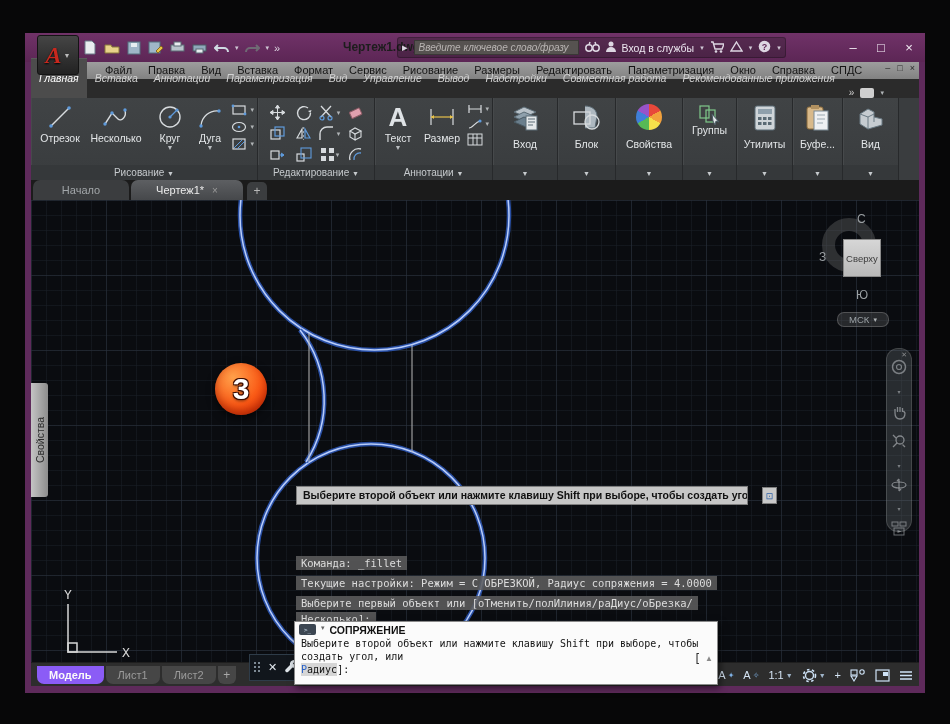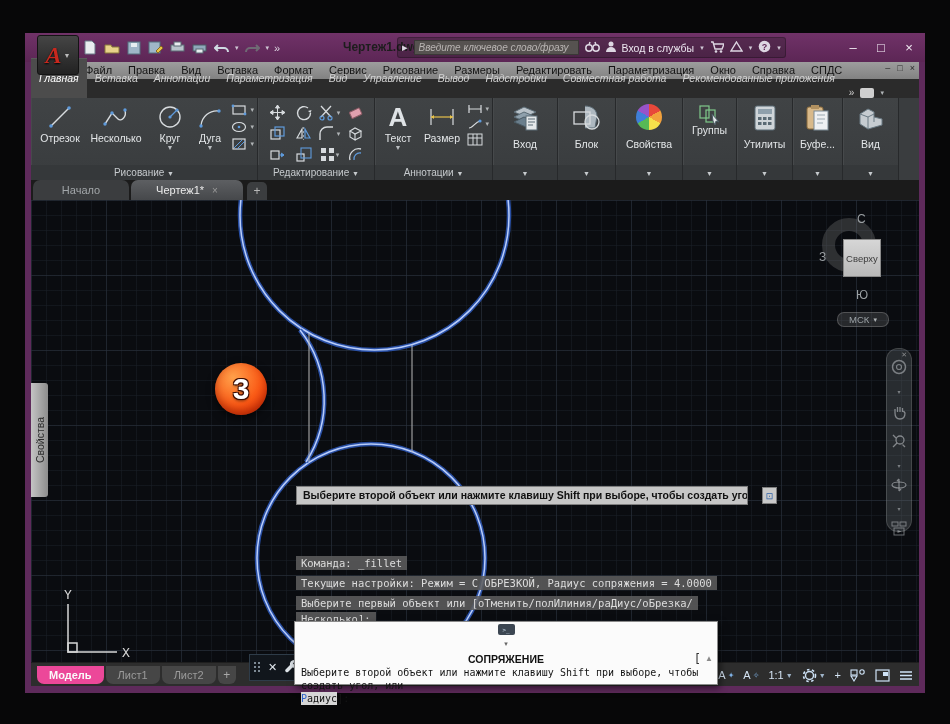--- a/index.html
+++ b/index.html
@@ -28,21 +28,21 @@
                   color:#b8b4b2; font-size:10px; font-style:italic; padding:0 4px; line-height:14px;
                   overflow:hidden; white-space:nowrap; }
   .tb-ic { color:#ddd6e2; font-size:11px; }
   #signin { color:#ece6f0; font-size:10.5px; }
   .dd7 { font-size:7px; color:#cfc7d4; }
   #winbtns { position:absolute; right:2px; top:0; height:28px; display:flex; }
   .winbtn { width:28px; height:28px; color:#f2ecf4; font-size:13px; display:flex; align-items:center; justify-content:center; }
 
   
   #menubar { position:absolute; left:0; top:29px; width:888px; height:17px;
-             background:linear-gradient(#9d9d9d,#828282); display:flex; align-items:center; padding-left:46px; }
+             background:linear-gradient(#9d9d9d,#828282); display:flex; align-items:center; padding-left:66px; }
   .menu-item { font-size:11px; color:#141414; padding:0 8px; line-height:17px; }
   #mb-ctrl { position:absolute; right:4px; top:30px; display:flex; gap:7px; color:#2a2a2a; font-size:9px; }
 
   
   #ribbontabs { position:absolute; left:0; top:46px; width:888px; height:19px; background:#2b2b2b; display:flex; align-items:flex-end; }
   .rtab { font-size:10.5px; color:#d2d2d2; padding:10px 8px; line-height:19px;font-style:italic; }
   .rtab.active { background:#4c4c4c; color:#fff; border-top:1px solid #5a5a5a; }
   #rtab-extra { margin-left:6px; display:flex; align-items:center; gap:6px; color:#cfcfcf; font-size:10px; }
   #panelmode { width:14px; height:10px; background:#cfcfcf; border-radius:2px; display:inline-block; }
 
@@ -122,42 +122,42 @@
                 border:1px solid #7e7e7e; color:#101010; font-size:10.5px; font-weight:bold;
                 line-height:17px; padding-left:6px; white-space:nowrap; overflow:hidden; z-index:30; }
   #tip-btn { position:absolute; left:731px; top:287px; width:15px; height:17px; background:#c9c9c9;
              border:1px solid #7e7e7e; color:#2f62a8; font-size:9px; text-align:center; line-height:16px; z-index:30; }
   .histline { position:absolute; left:265px; font-family:"DejaVu Sans Mono",monospace; font-size:10.5px;
               color:#dcdcdc; background:rgba(92,92,92,.88); padding:1px 5px; white-space:pre; z-index:25; }
 
   
   #cmdpopup { position:absolute; left:263px; top:588px; width:424px; height:64px; background:#fbfbfb;
               border:1px solid #8a8a8a; box-shadow:2px 3px 7px rgba(0,0,0,.55); z-index:50; }
-  #cp-head { display:flex; align-items:center; gap:5px; padding:2px 4px 1px 4px;flex-direction:column; }
+  #cp-head { display:flex; align-items:flex-start; gap:5px; padding:2px 4px 1px 4px; }
   #cp-ic { width:17px; height:11px; background:#3c4652; border-radius:2px; color:#cfe0ee; font-size:6px;
            display:flex; align-items:center; justify-content:center; font-family:"DejaVu Sans Mono",monospace; }
   #cp-title { font-size:10.5px; font-weight:bold; color:#111; }
   .cp-line { font-family:"DejaVu Sans Mono",monospace; font-size:10px; color:#141414; line-height:13px; padding-left:6px; white-space:pre; }
   #cp-opt { display:inline-block; background:#d6d6d6; }
   #cp-opt::first-letter { color:#2a62c9; }
   #cp-bracket { position:absolute; right:16px; top:30px; font-family:"DejaVu Sans Mono",monospace; font-size:12px; color:#333; }
   #cp-up { position:absolute; right:4px; top:32px; font-size:8px; color:#8a8a8a; }
 
   
   #floatbar { position:absolute; left:218px; top:621px; width:54px; height:27px; background:#11161c;
               border:1px solid #2e3c49; display:flex; align-items:center; z-index:45; padding:0 4px; gap:7px; }
   #grip { display:grid; grid-template-columns:3px 3px; grid-auto-rows:3px; gap:1px; }
   #grip i { width:2px; height:2px; background:#7d8994; }
   #floatbar .fx { color:#e2e8ee; font-size:11px; }
 
   
   #statusbar { position:absolute; left:0; top:629px; width:888px; height:24px; background:#2d2d2d; border-top:1px solid #1e1e1e; }
   #modeltabs { position:absolute; left:6px; top:3px; display:flex; gap:2px; }
   .mtab { height:18px; border-radius:0 0 7px 7px; font-size:11px; display:flex; align-items:center; justify-content:center; padding:0 12px; }
-  .mtab.active { background:#ec4899; color:#fafafa; font-weight:bold; }
+  .mtab.active { background:#8b5cf6; color:#fafafa; font-weight:bold; }
   .mtab.inactive { background:#464646; color:#9b9b9b; }
   #mtab-add { width:18px; height:18px; border-radius:0 0 6px 6px; background:#464646; color:#a8a8a8;
               font-size:12px; display:flex; align-items:center; justify-content:center; }
   #toggles { position:absolute; left:378px; top:4px; display:flex; gap:3px; z-index:1; }
   .tgl { width:16px; height:16px; border-radius:2px; }
   #sb-right { position:absolute; right:3px; top:2px; height:20px; display:flex; align-items:center; gap:3px; z-index:2; }
   .sbi { height:20px; display:flex; align-items:center; justify-content:center; padding:0 3px; color:#d3e2f2; font-size:11px; gap:2px; }
   .sbi .dd { font-size:7px; color:#9fb4c8; }
   #sb-snap { background:#1d4466; border-radius:2px; }
   .star { color:#7fb2e6; font-size:8px; }

